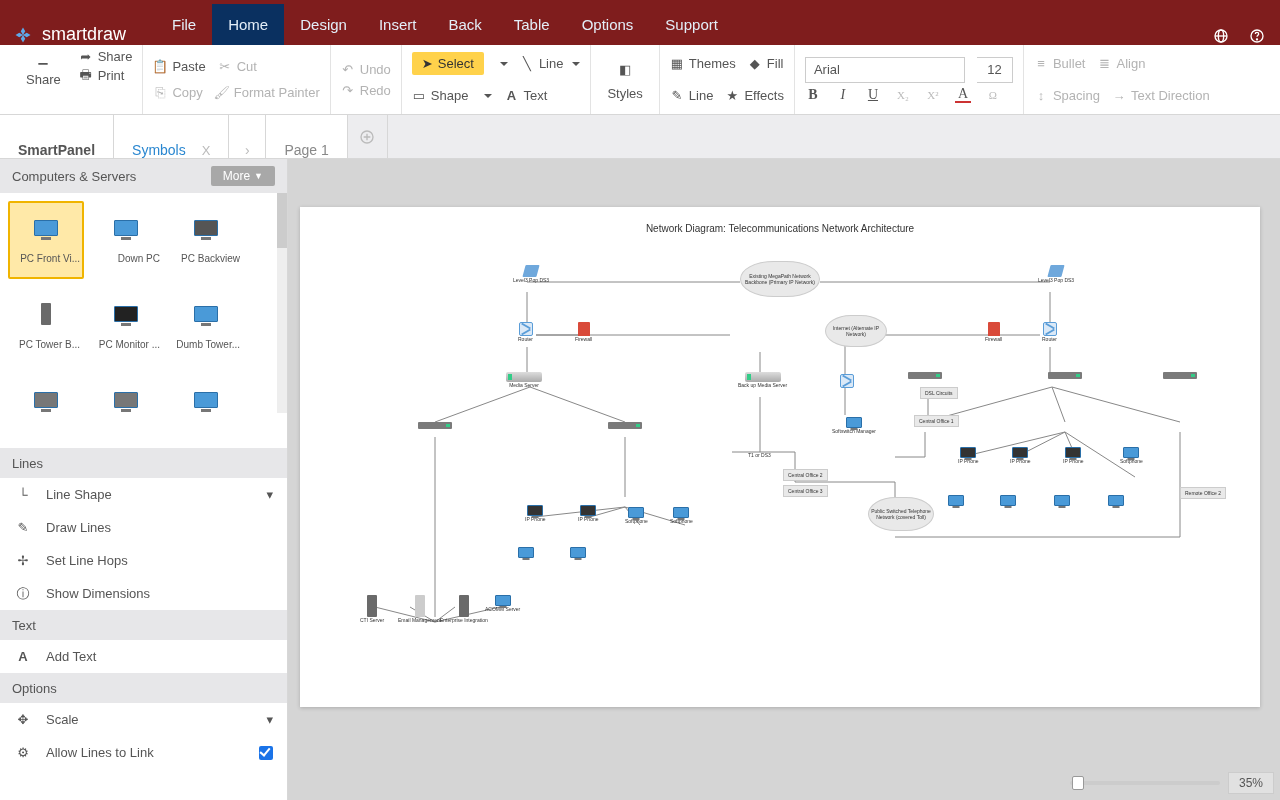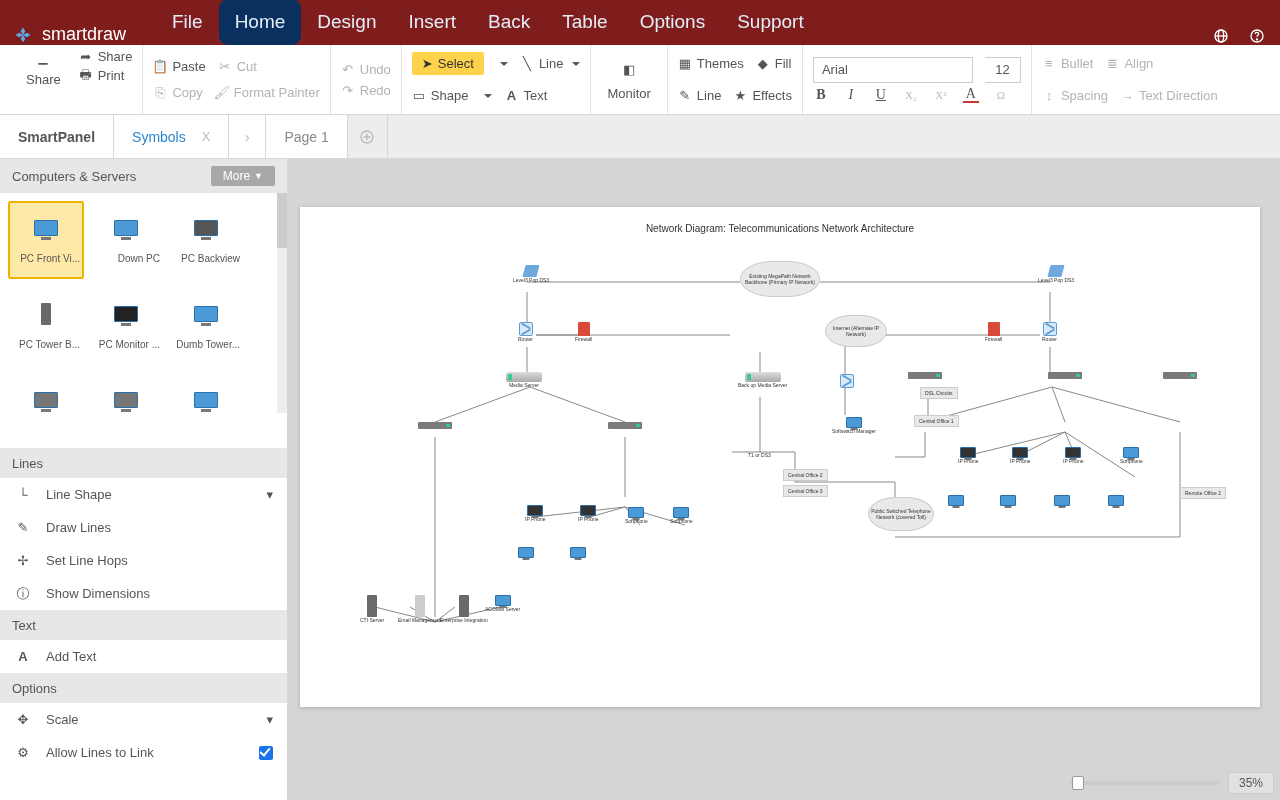--- a/index.html
+++ b/index.html
@@ -4,22 +4,22 @@
 <style>
 * { margin: 0; padding: 0; box-sizing: border-box; font-family: -apple-system, BlinkMacSystemFont, "Segoe UI", Arial, sans-serif; }
 body { width: 1280px; height: 800px; overflow: hidden; background: #fff; position: relative; }
 
 
 .topnav { height: 45px; background: #7f1d1d; display: flex; align-items: flex-end; padding: 0 14px; color: #fff; }
 .logo { display: flex; align-items: center; font-size: 18px; font-weight: 400; margin-right: 30px; }
 .logo-icon { width: 18px; height: 18px; margin-right: 10px; }
 .logo-icon svg { fill: #5fa8e8; }
 .nav-items { display: flex; }
-.nav-item { padding: 12px 16px; font-size: 19px; color: #e4eef8; cursor: pointer; }
-.nav-item.active { background: #0a3060; border-radius: 9px; }
+.nav-item { padding: 12px 16px; font-size: 15px; color: #e4eef8; cursor: pointer; }
+.nav-item.active { background: #0a3060; }
 .nav-spacer { flex: 1; }
 .nav-right-icon { width: 18px; height: 18px; margin-left: 18px; display:inline-flex; align-items:center; justify-content:center; }
 
 
 .ribbon { height: 70px; background: #fff; border-bottom: 1px solid #d7d7d7; display: flex; align-items: stretch; padding-left: 10px; }
 .ribbon-group { display: flex; flex-direction: column; justify-content: center; padding: 4px 10px; border-right: 1px solid #e3e3e3; position:relative; }
 .ribbon-row { display: flex; align-items: center; gap: 12px; min-height: 26px; }
 .ribbon-btn { display: flex; align-items: center; font-size: 13px; color: #555; cursor: pointer; white-space: nowrap; gap:5px; }
 .ribbon-btn.disabled { color: #b3b3b3; }
 .ribbon-btn-big { flex-direction: column; font-size: 13px; padding: 4px 6px; }
@@ -30,21 +30,21 @@
 .size-input { width:36px; height:26px; border:1px solid #ccc; border-left:none; font-size:13px; text-align:center; color:#555; }
 .text-format-row { display:flex; gap:14px; align-items:center; margin-top:4px; }
 .tf-btn { width:16px; height:16px; display:inline-flex; align-items:center; justify-content:center; font-size:14px; color:#555; font-family: "Times New Roman", serif; }
 .tf-btn.bold { font-weight:bold; }
 .tf-btn.italic { font-style:italic; }
 .tf-btn.underline { text-decoration:underline; }
 .tf-btn.dim { color:#bbb; font-size:11px; }
 
 
 .tabbar { height: 44px; background: #ededef; border-bottom: 1px solid #d7d7d7; display: flex; align-items: stretch; }
-.tab { display: flex; align-items: center; padding: 0 18px; font-size: 14px; color: #555; background: #fff; border-right: 1px solid #d7d7d7; position: relative; cursor:pointer;}
+.tab { display: flex; align-items: flex-end; padding: 0 18px; font-size: 14px; color: #555; background: #fff; border-right: 1px solid #d7d7d7; position: relative; cursor:pointer;}
 .tab.panel { background:#fff; font-weight:600;}
 .tab.symbols { color: #2a87d0; }
 .tab .close-x { margin-left: 16px; color: #bbb; font-size: 13px; }
 .tab.chev { width:34px; justify-content:center; color:#bbb;}
 .tab-add { width:40px; display:flex; align-items:center; justify-content:center; color:#bbb; background:transparent; border-right:1px solid #d7d7d7;}
 
 
 .workspace { display:flex; height: calc(800px - 45px - 70px - 44px); }
 
 
@@ -218,21 +218,21 @@
             <b>A</b>
           </span>
           <span>Text</span>
         </div>
     </div>
   </div>
 
   <div class="ribbon-group">
     <div class="ribbon-btn ribbon-btn-big">
       <span class="ribbon-icon" style="width:22px;height:22px">◧</span>
-      <span>Monitor</span>
+      <span>Styles</span>
     </div>
   </div>
 
   <div class="ribbon-group">
     <div class="ribbon-row">
       <div class="ribbon-btn">
           <span class="ribbon-icon">▦</span>
           <span>Themes</span>
         </div>
       <div class="ribbon-btn">

